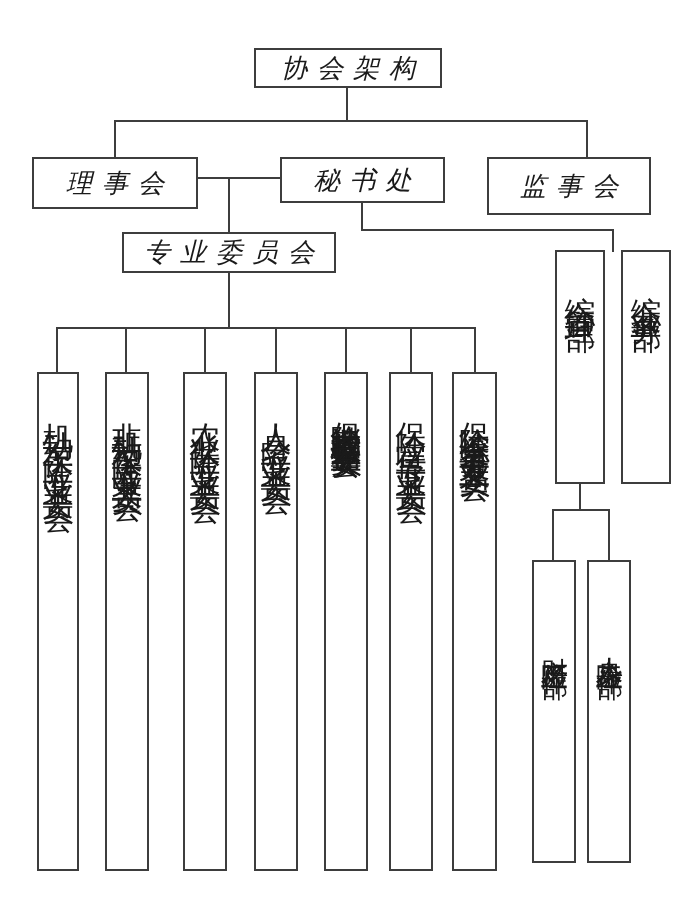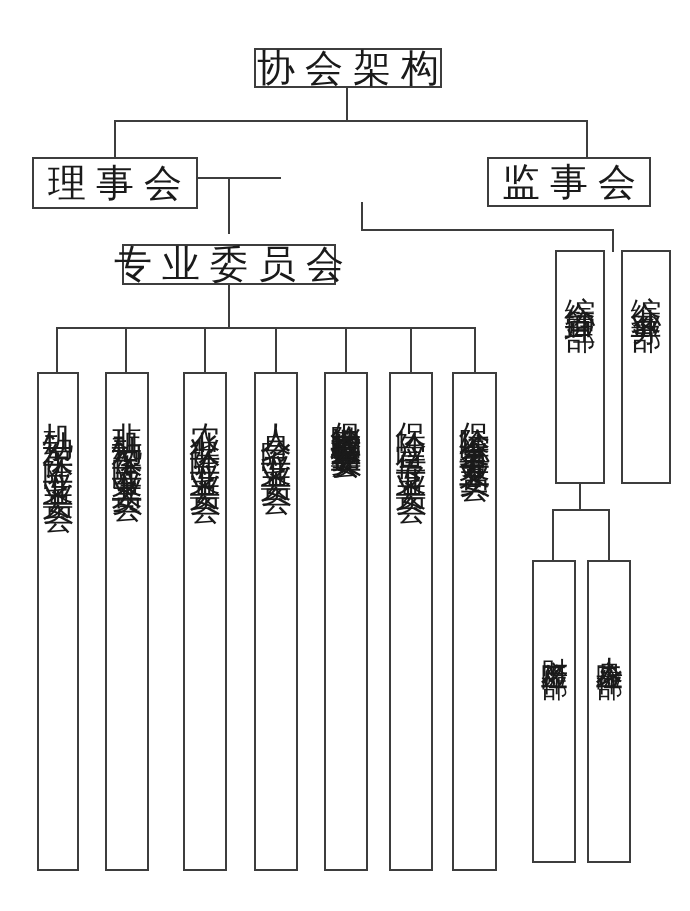--- a/index.html
+++ b/index.html
@@ -19,24 +19,25 @@
     position: absolute;
     box-sizing: border-box;
     border: 2px solid #3d3d3d;
     background: #ffffff;
     color: #1a1a1a;
     display: flex;
     justify-content: center;
     align-items: center;
   }
   .hnode {
-    font-size: 38px;
+    font-size: 26px;
     letter-spacing: 10px;
     text-indent: 10px; 
     white-space: nowrap;
+    font-style: italic;
   }
   .vnode {
     align-items: flex-start;
   }
   .vtext {
     display: inline-block;
     writing-mode: vertical-lr;
     text-orientation: upright;
     line-height: 1;
   }
@@ -87,23 +88,24 @@
   <div class="line" style="left:410px; top:327px; width:2px;   height:46px;"></div>
   <div class="line" style="left:474px; top:327px; width:2px;   height:46px;"></div>
   <div class="line" style="left:579px; top:484px; width:2px;   height:27px;"></div>
   <div class="line" style="left:552px; top:509px; width:58px;  height:2px;"></div>
   <div class="line" style="left:552px; top:509px; width:2px;   height:53px;"></div>
   <div class="line" style="left:608px; top:509px; width:2px;   height:53px;"></div>
 
   <div class="node hnode" style="left:254px; top:48px; width:188px; height:40px;">协会架构</div>
 
   <div class="node hnode" style="left:32px; top:157px; width:166px; height:52px;">理事会</div>
-  <div class="node hnode" style="left:487px; top:157px; width:164px; height:50px;">监事会</div>
+  <div class="node hnode" style="left:280px; top:157px; width:165px; height:46px;">秘书处</div>
+  <div class="node hnode" style="left:487px; top:157px; width:164px; height:58px;">监事会</div>
 
-  <div class="node hnode" style="left:122px; top:232px; width:214px; height:41px;margin-top:12px;">专业委员会</div>
+  <div class="node hnode" style="left:122px; top:232px; width:214px; height:41px;">专业委员会</div>
 
   <div class="node vnode dept" style="left:555px; top:250px; width:50px; height:234px;">
     <span class="vtext">综合管理部</span>
   </div>
   <div class="node vnode dept" style="left:621px; top:250px; width:50px; height:234px;">
     <span class="vtext">综合业务部</span>
   </div>
 
   <div class="node vnode committee" style="left:37px; top:372px; width:42px; height:499px;">
     <span class="vtext">机动车保险专业委员会</span>

